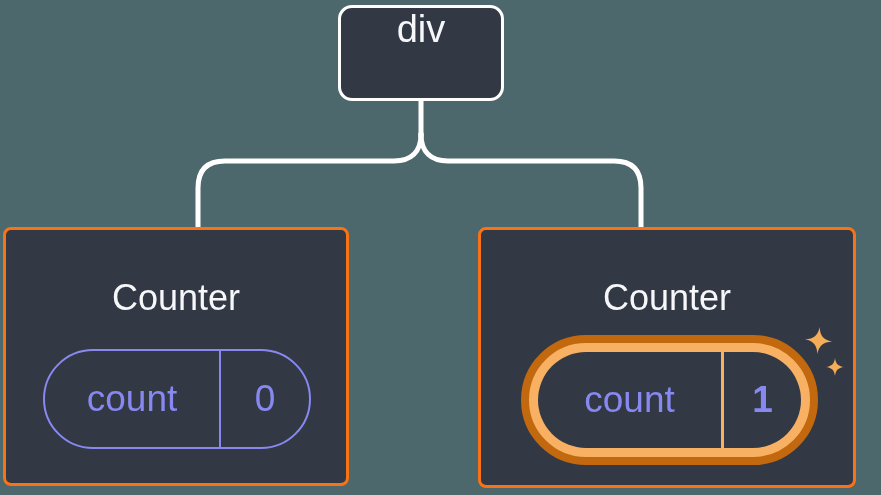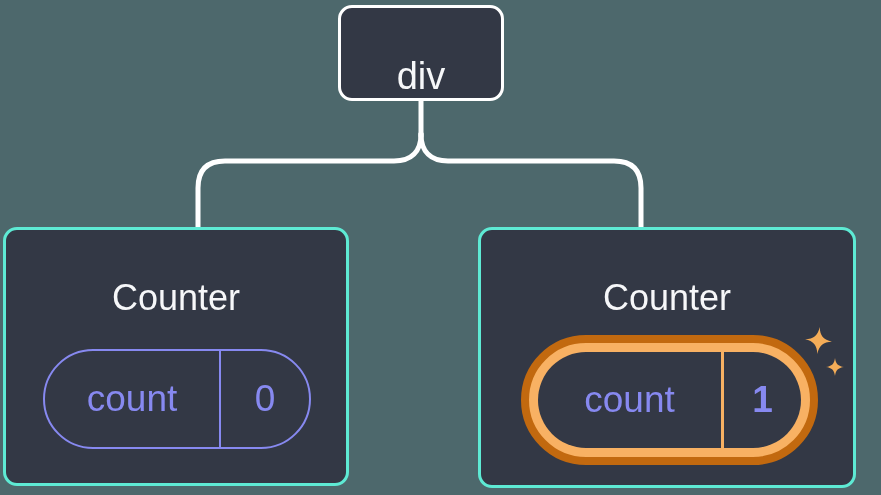--- a/index.html
+++ b/index.html
@@ -28,32 +28,32 @@
     position: absolute;
     left: 338px;
     top: 5px;
     width: 166px;
     height: 96px;
     box-sizing: border-box;
     background: #333845;
     border: 3px solid #ffffff;
     border-radius: 14px;
     display: flex;
-    align-items: flex-end;
+    align-items: flex-start;
     justify-content: center;
     color: #f6f7f9;
     font-size: 38px;
   }
   
   .card {
     position: absolute;
     box-sizing: border-box;
     background: #333845;
-    border: 3px solid #5eead4;
-    border-radius: 14px;
+    border: 3px solid #f97316;
+    border-radius: 8px;
   }
   .card-left  { left: 3px;   top: 227px; width: 346px; height: 259px; }
   .card-right { left: 478px; top: 227px; width: 378px; height: 261px; }
   .card-title {
     margin-top: 46px;
     text-align: center;
     font-size: 36px;
     line-height: 44px;
     color: #f6f7f9;
   }

